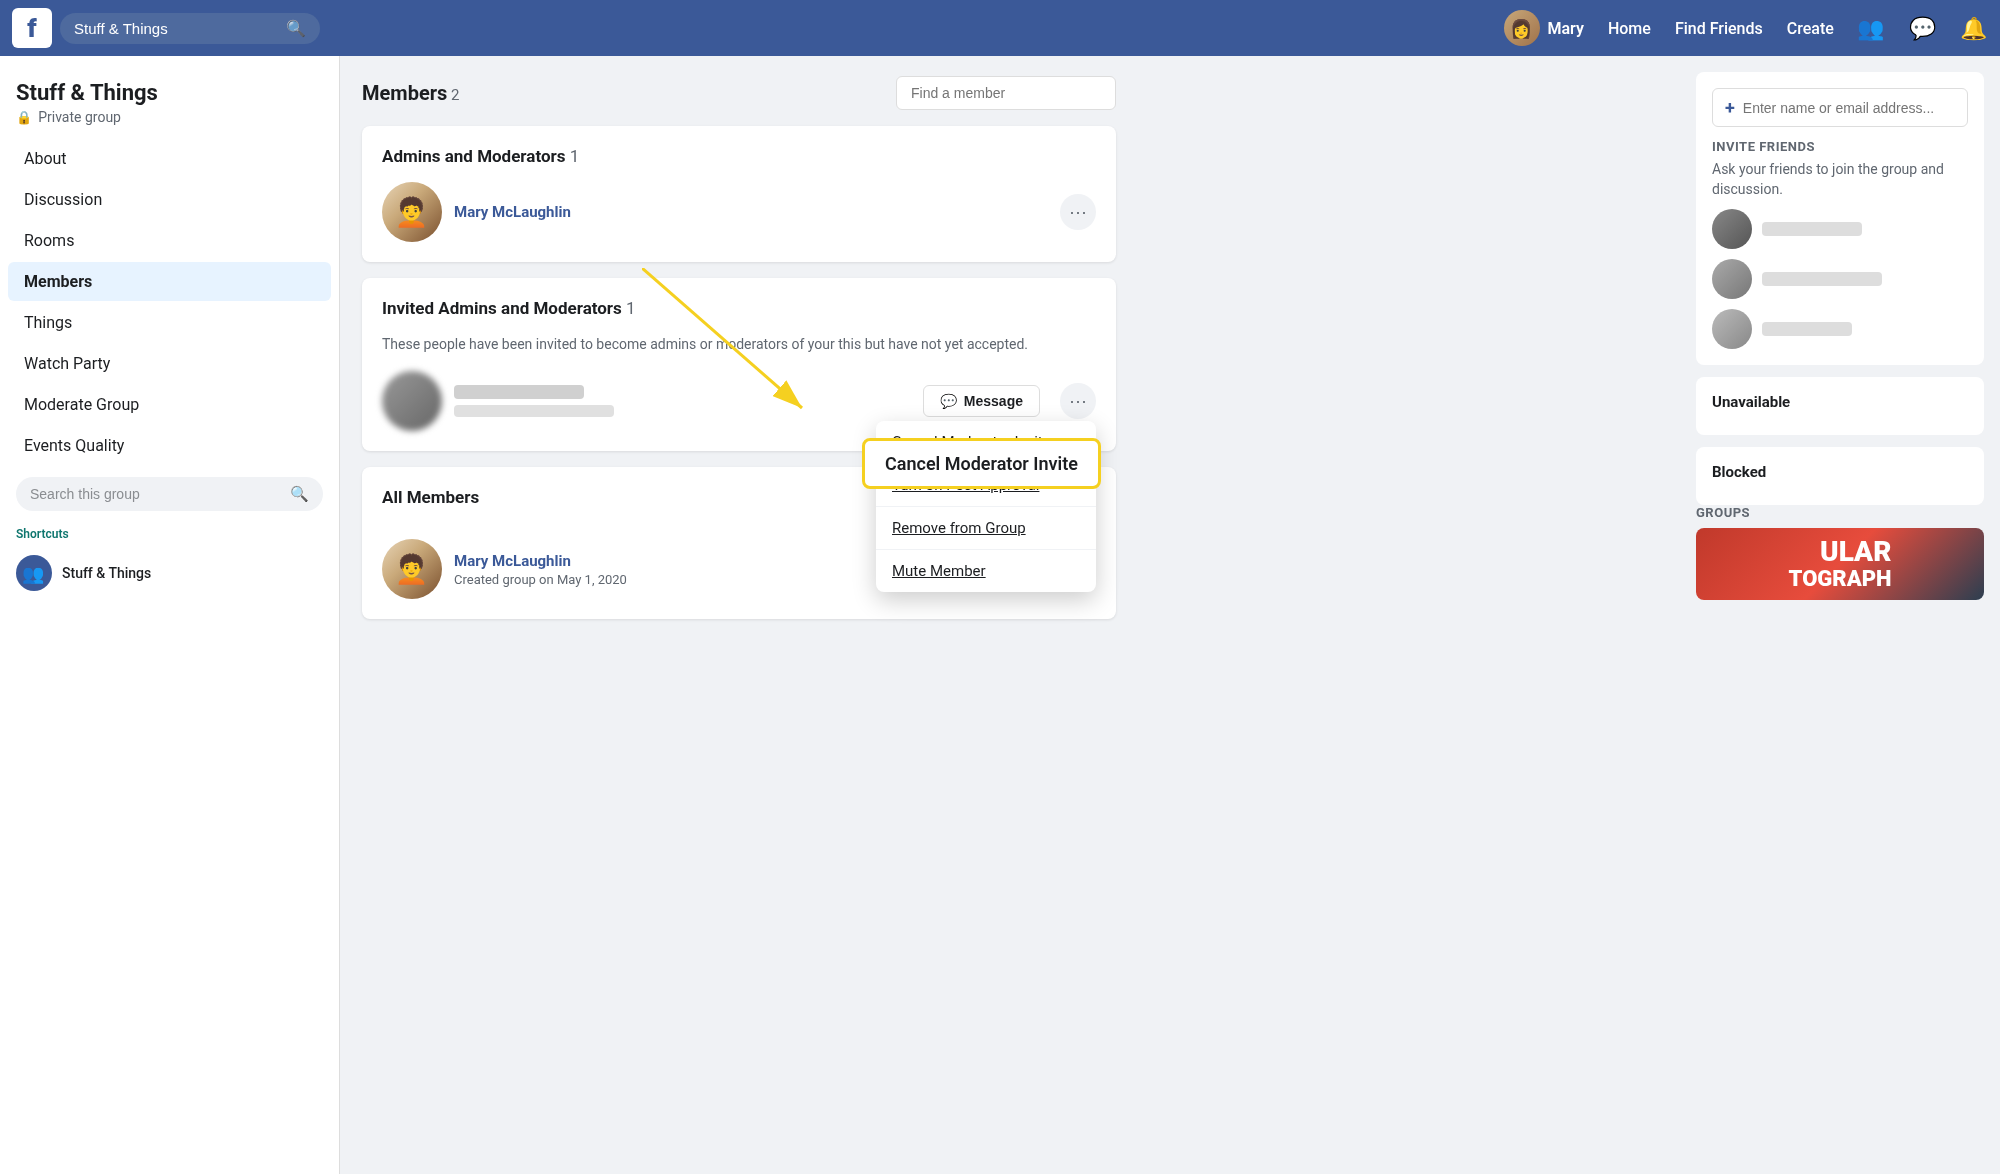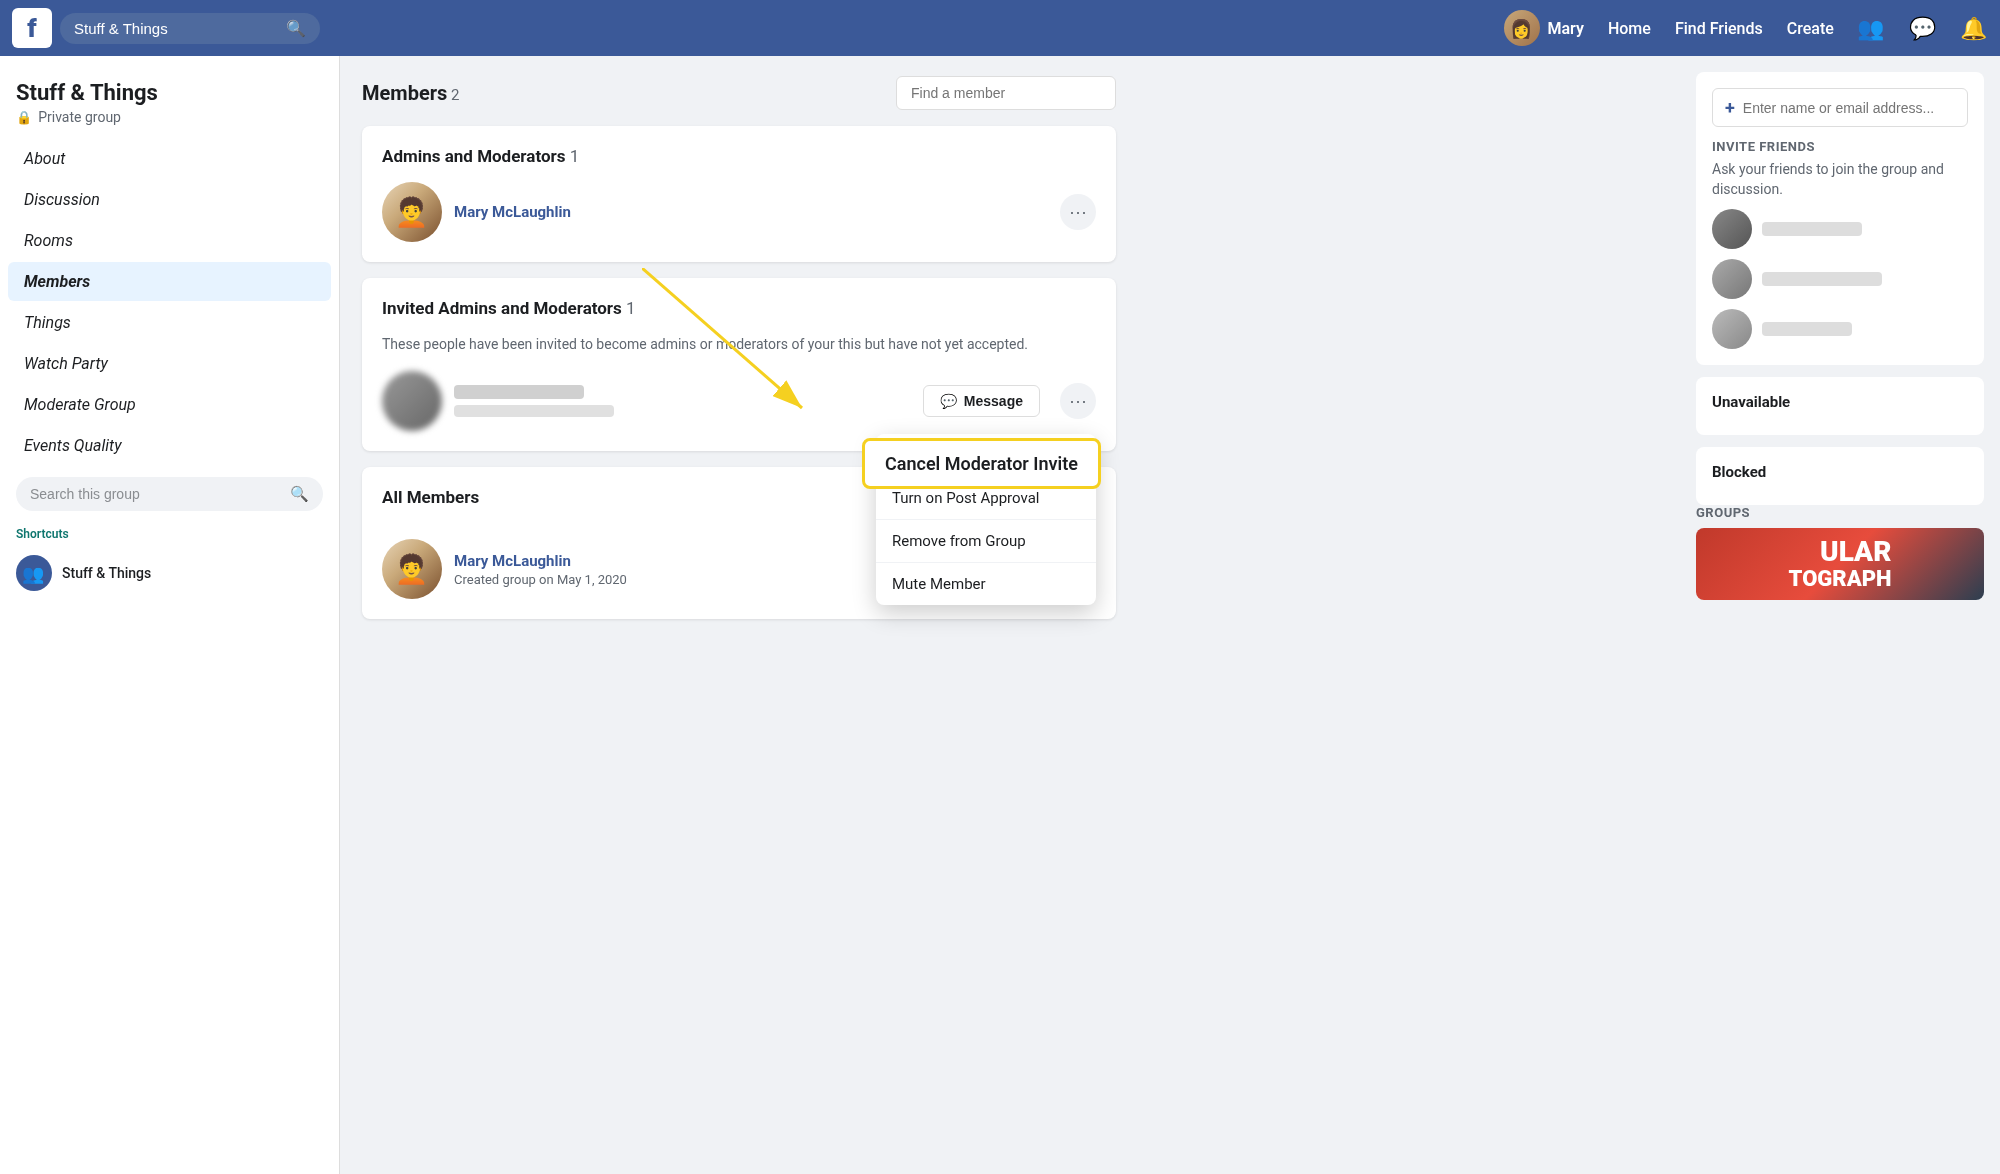--- a/index.html
+++ b/index.html
@@ -47,21 +47,20 @@
       border-right: 1px solid #ddd; position: fixed; top: 56px; bottom: 0;
       overflow-y: auto;
     }
     .sidebar-title { font-size: 22px; font-weight: 700; padding: 8px 16px 4px; }
     .sidebar-subtitle { display: flex; align-items: center; gap: 6px; padding: 0 16px 12px; color: #606770; font-size: 14px; }
     .lock-icon { font-size: 13px; }
     .sidebar-nav { list-style: none; margin-bottom: 12px; }
     .sidebar-nav li {
       padding: 10px 16px; font-size: 16px; cursor: pointer; border-radius: 6px;
       margin: 2px 8px;
-      font-style: italic;
     }
     .sidebar-nav li.active { background: #e7f3ff; font-weight: 700; }
     .sidebar-search {
       margin: 8px 16px 16px; display: flex; align-items: center;
       background: #f0f2f5; border-radius: 20px; padding: 8px 14px; gap: 8px;
     }
     .sidebar-search input {
       background: transparent; border: none; outline: none;
       font-size: 14px; width: 100%; color: #4d7c0f;
     }
@@ -276,21 +275,21 @@
         <div class="member-info">
           <div style="height:14px;background:#d0d0d0;border-radius:4px;width:130px;margin-bottom:6px;"></div>
           <div style="height:12px;background:#e0e0e0;border-radius:4px;width:160px;"></div>
         </div>
         <button class="message-btn">
           <span>💬</span>
           <span>Message</span>
         </button>
         <button class="more-btn" style="margin-left:8px;">···</button>
 
-        <div class="dropdown-menu" style="right:0;top:63px;">
+        <div class="dropdown-menu" style="right:0;top:50px;text-decoration:underline;">
           <div class="dropdown-item">Cancel Moderator Invite</div>
           <div class="dropdown-item">Turn on Post Approval</div>
           <div class="dropdown-item">Remove from Group</div>
           <div class="dropdown-item">Mute Member</div>
         </div>
       </div>
 
       <div style="position:absolute; top:-60px; left:80px; z-index:400;">
         <div class="callout-box">
           <span>Cancel Moderator Invite</span>

